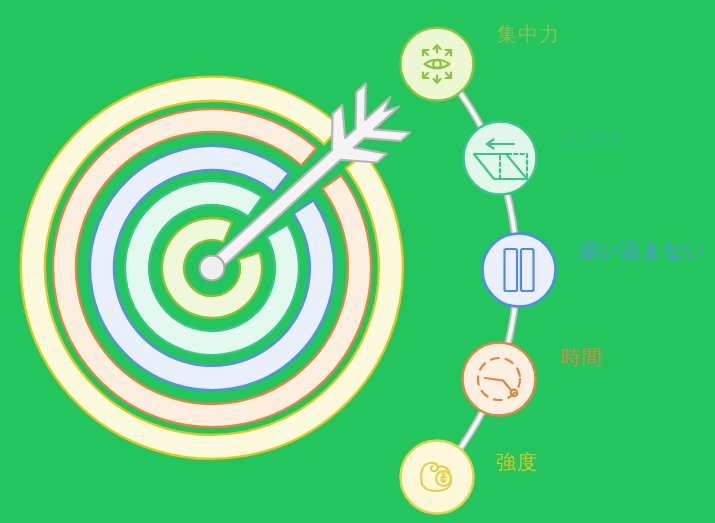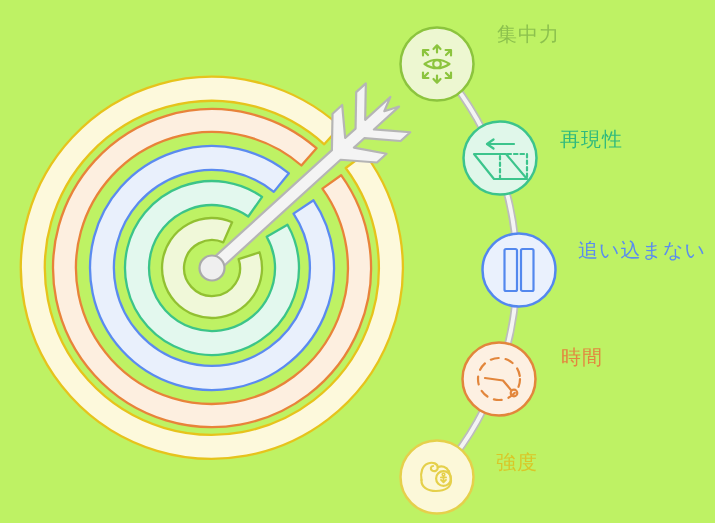--- a/index.html
+++ b/index.html
@@ -1,16 +1,16 @@
 <!DOCTYPE html>
 <html><head>
 <meta charset="utf-8">
 <style>
   html,body{margin:0;padding:0;background:#ffffff;}
-  .stage{position:relative;width:715px;height:523px;background:#bef264;overflow:hidden;}
+  .stage{position:relative;width:715px;height:523px;background:#22c55e;overflow:hidden;}
   svg{display:block;}
   .node-label{font-family:"Liberation Sans",sans-serif;font-size:20px;font-weight:500;letter-spacing:1px;}
   .icon{fill:none;stroke:currentColor;stroke-width:2.2;stroke-linecap:round;stroke-linejoin:round;}
 </style>
 </head>
 <body>
 
 <div class="stage">
 <svg width="715" height="523" viewBox="0 0 715 523">
 

